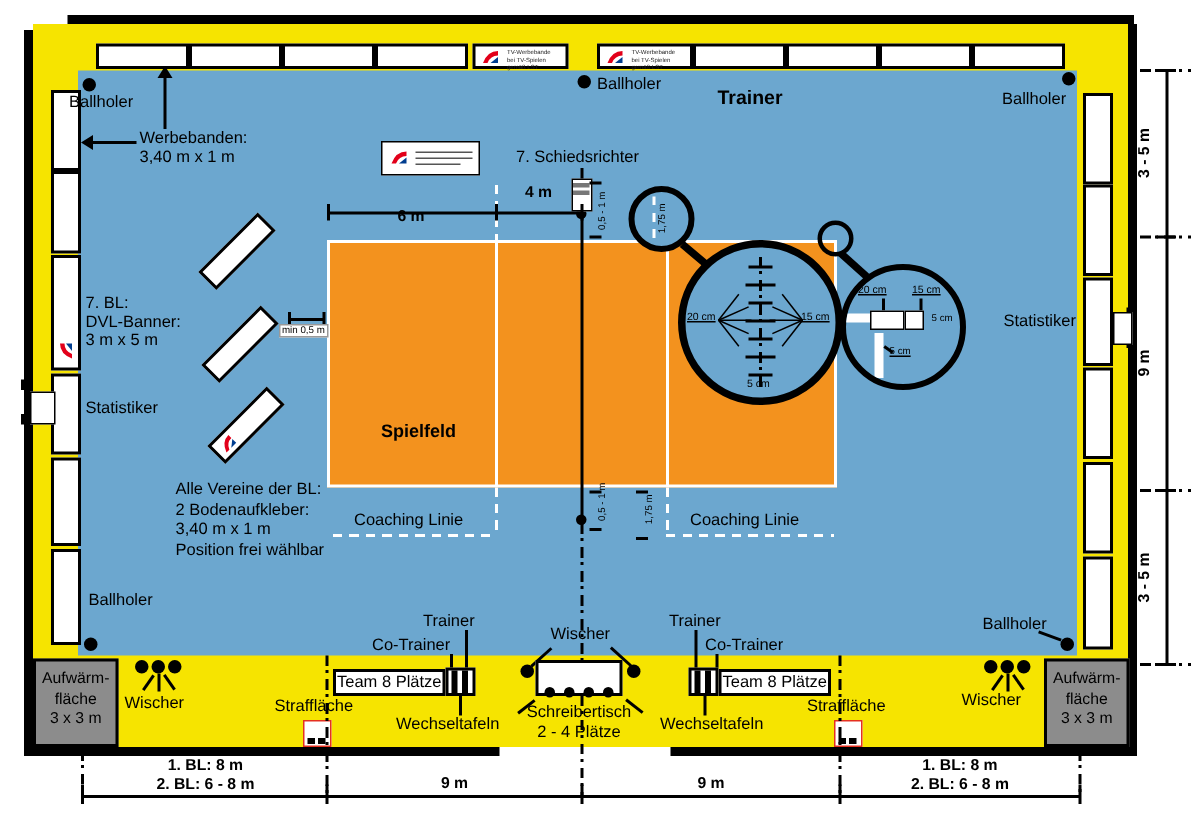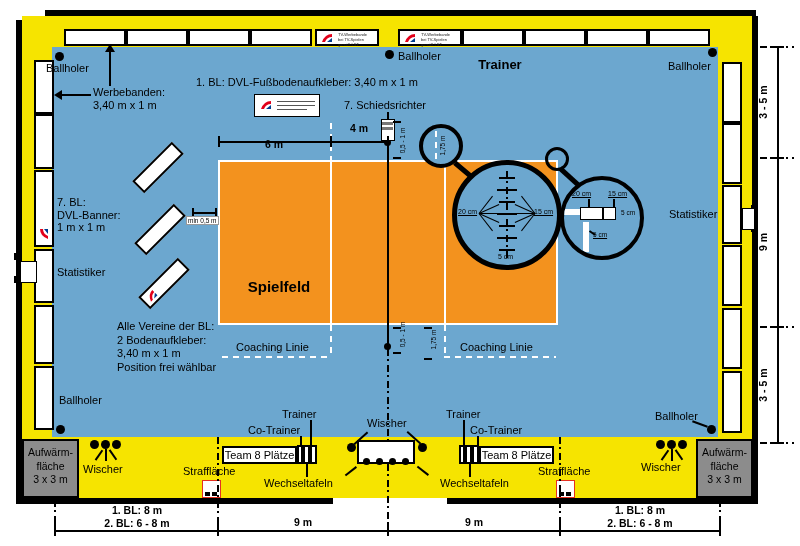--- a/index.html
+++ b/index.html
@@ -137,21 +137,21 @@
   <div class="banner" style="left:722px;top:371px;width:20px;height:62px"></div>
 
   <div class="blk" style="left:14px;top:253px;width:8px;height:7px"></div>
   <div class="blk" style="left:14px;top:276px;width:8px;height:7px"></div>
   <div class="banner thin" style="left:20px;top:261px;width:17px;height:22px"></div>
   <div class="blk" style="left:751px;top:205px;width:6px;height:7px"></div>
   <div class="blk" style="left:751px;top:225px;width:6px;height:7px"></div>
   <div class="banner thin" style="left:742px;top:208px;width:13px;height:22px"></div>
 
   <div class="lbl b c" style="left:455px;top:59px;width:90px;font-size:13px">Trainer</div>
-  <div class="lbl b c" style="left:234px;top:281px;width:90px;font-size:15px">Spielfeld</div>
+  <div class="lbl b c" style="left:234px;top:281px;width:90px;font-size:12px">Spielfeld</div>
 
   <div class="dot" style="left:55px;top:52px"></div>
   <div class="lbl" style="left:46px;top:62px">Ballholer</div>
   <div class="dot" style="left:385px;top:50px"></div>
   <div class="lbl" style="left:398px;top:50px">Ballholer</div>
   <div class="dot" style="left:708px;top:48px"></div>
   <div class="lbl" style="left:668px;top:60px">Ballholer</div>
   <div class="lbl" style="left:59px;top:394px">Ballholer</div>
   <div class="dot" style="left:56px;top:425px"></div>
   <div class="lbl" style="left:655px;top:410px">Ballholer</div>
@@ -163,21 +163,20 @@
 
   <div class="lbl" style="left:93px;top:86px">
     <div>Werbebanden:</div>
       <div>3,40 m x 1 m</div>
   </div>
   <div class="vl" style="left:109px;top:50px;height:36px"></div>
   <div class="a" style="left:105px;top:44px;width:0;height:0;border-left:5px solid transparent;border-right:5px solid transparent;border-bottom:8px solid #000"></div>
   <div class="hl" style="left:61px;top:94px;width:30px"></div>
   <div class="a" style="left:54px;top:90px;width:0;height:0;border-top:5px solid transparent;border-bottom:5px solid transparent;border-right:8px solid #000"></div>
 
-  <div class="lbl" style="left:196px;top:76px">1. BL:  DVL-Fußbodenaufkleber: 3,40 m x 1 m</div>
   <div class="banner thin" style="left:254px;top:94px;width:66px;height:23px">
     <svg width="16" height="12" viewBox="0 0 16 12" style="position:absolute;left:3px;top:4px">
         <path d="M3 10 Q6 2 13 2 L13 5 Q8 5 6 10 Z" fill="#e2001a"></path>
         <path d="M8 10 L13 6 L13 10 Z" fill="#003d8f"></path>
       </svg>
     <div class="a" style="left:22px;top:6px;width:38px;height:1px;background:#555"></div>
     <div class="a" style="left:22px;top:10px;width:38px;height:1px;background:#555"></div>
     <div class="a" style="left:22px;top:14px;width:30px;height:1px;background:#555"></div>
   </div>
 
@@ -190,21 +189,21 @@
       </svg>
   </div>
   <div class="hl" style="left:192px;top:212px;width:24px"></div>
   <div class="vl" style="left:192px;top:208px;height:8px"></div>
   <div class="vl" style="left:215px;top:208px;height:8px"></div>
   <div class="lbl tiny" style="left:186px;top:216px;background:#fff;border:1px solid #999;padding:0 1px">min 0,5 m</div>
 
   <div class="lbl" style="left:57px;top:196px">
     <div>7. BL:</div>
       <div>DVL-Banner:</div>
-      <div>1 m x 1 m</div>
+      <div>3 m x 5 m</div>
   </div>
 
   <div class="lbl" style="left:117px;top:320px;line-height:13.5px">
     <div>Alle Vereine der BL:</div>
       <div>2 Bodenaufkleber:</div>
       <div>3,40 m x 1 m</div>
       <div>Position frei wählbar</div>
   </div>
 
   <div class="circle" style="left:419px;top:124px;width:44px;height:44px;background:#6CA7CF">
@@ -284,20 +283,24 @@
   <div class="vl" style="left:413px;top:429px;height:18px;transform:rotate(-48deg)"></div>
   <div class="dot" style="left:347px;top:443px"></div>
   <div class="dot" style="left:418px;top:443px"></div>
   <div class="a" style="left:357px;top:440px;width:58px;height:24px;background:#fff;border:2px solid #000;box-sizing:border-box"></div>
   <div class="dot dsm" style="left:363px;top:458px"></div>
   <div class="dot dsm" style="left:376px;top:458px"></div>
   <div class="dot dsm" style="left:389px;top:458px"></div>
   <div class="dot dsm" style="left:402px;top:458px"></div>
   <div class="vl" style="left:350px;top:464px;height:14px;transform:rotate(52deg)"></div>
   <div class="vl" style="left:422px;top:464px;height:14px;transform:rotate(-52deg)"></div>
+  <div class="lbl c" style="left:336px;top:469px;width:100px;line-height:13px">
+    <div>Schreibertisch</div>
+      <div>2 - 4 Plätze</div>
+  </div>
 
   <div class="a c" style="left:222px;top:446px;width:75px;height:18px;background:#fff;border:2px solid #000;box-sizing:border-box;font-size:11px;line-height:14px"><span>Team 8 Plätze</span></div>
   <div class="a" style="left:297px;top:445px;width:20px;height:19px;background:#fff;border:2px solid #000;box-sizing:border-box">
     <div class="stripe" style="left:2px;top:0;width:4px;height:15px"></div>
     <div class="stripe" style="left:9px;top:0;width:4px;height:15px"></div>
   </div>
   <div class="lbl" style="left:282px;top:408px">Trainer</div>
   <div class="vl" style="left:310px;top:420px;height:25px"></div>
   <div class="lbl" style="left:248px;top:424px">Co-Trainer</div>
   <div class="vl" style="left:300px;top:436px;height:9px"></div>

